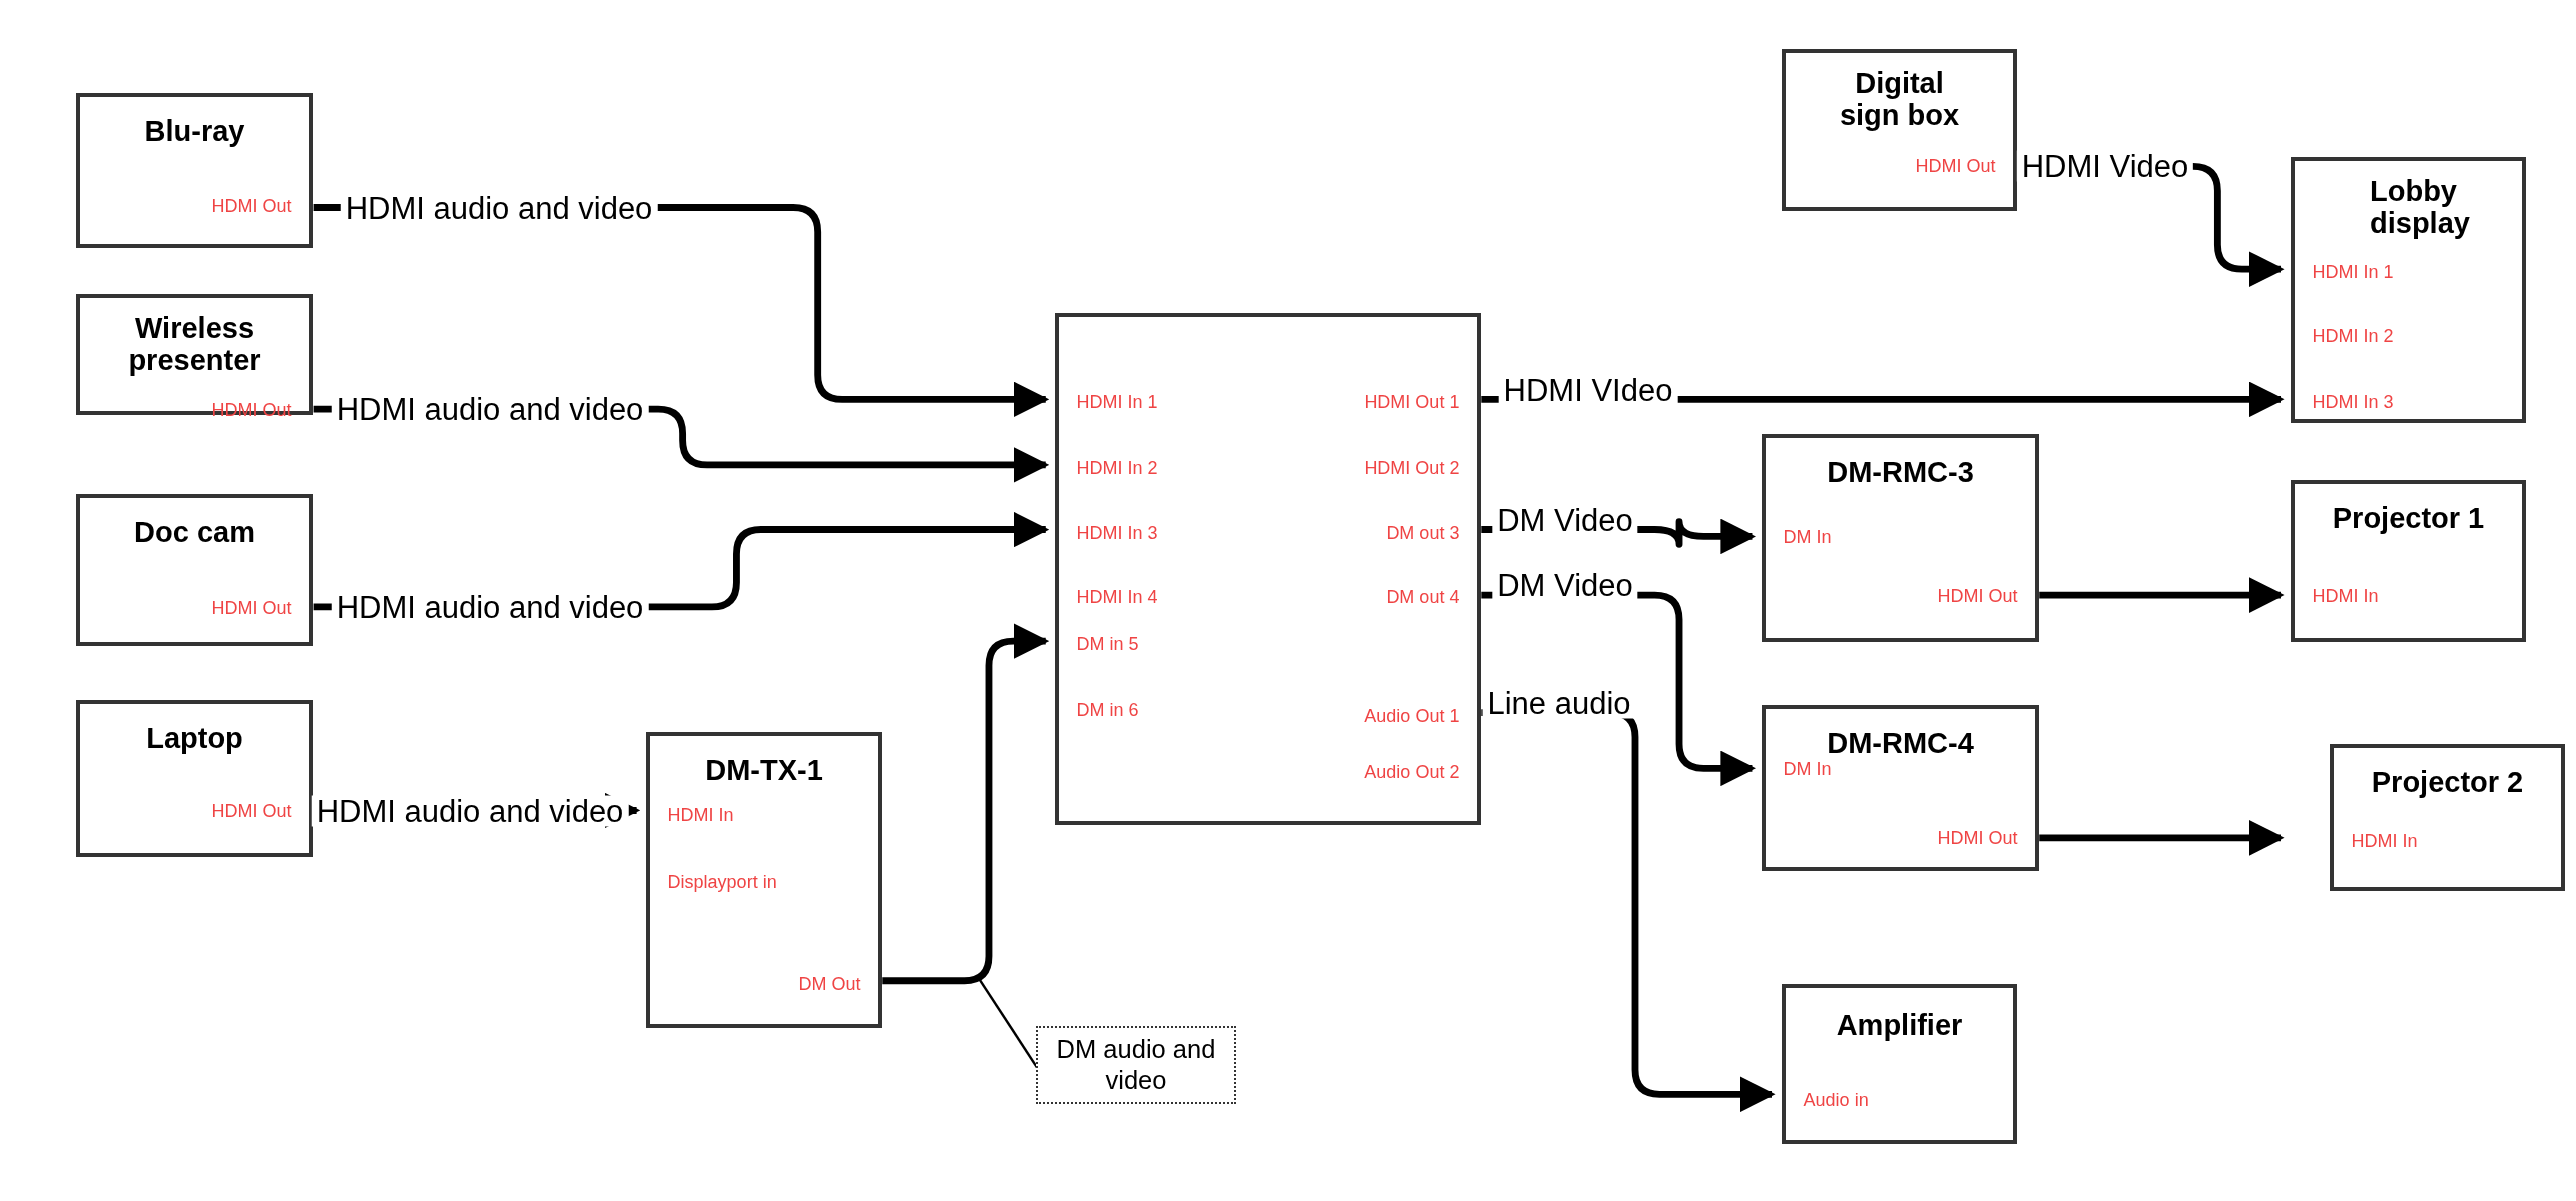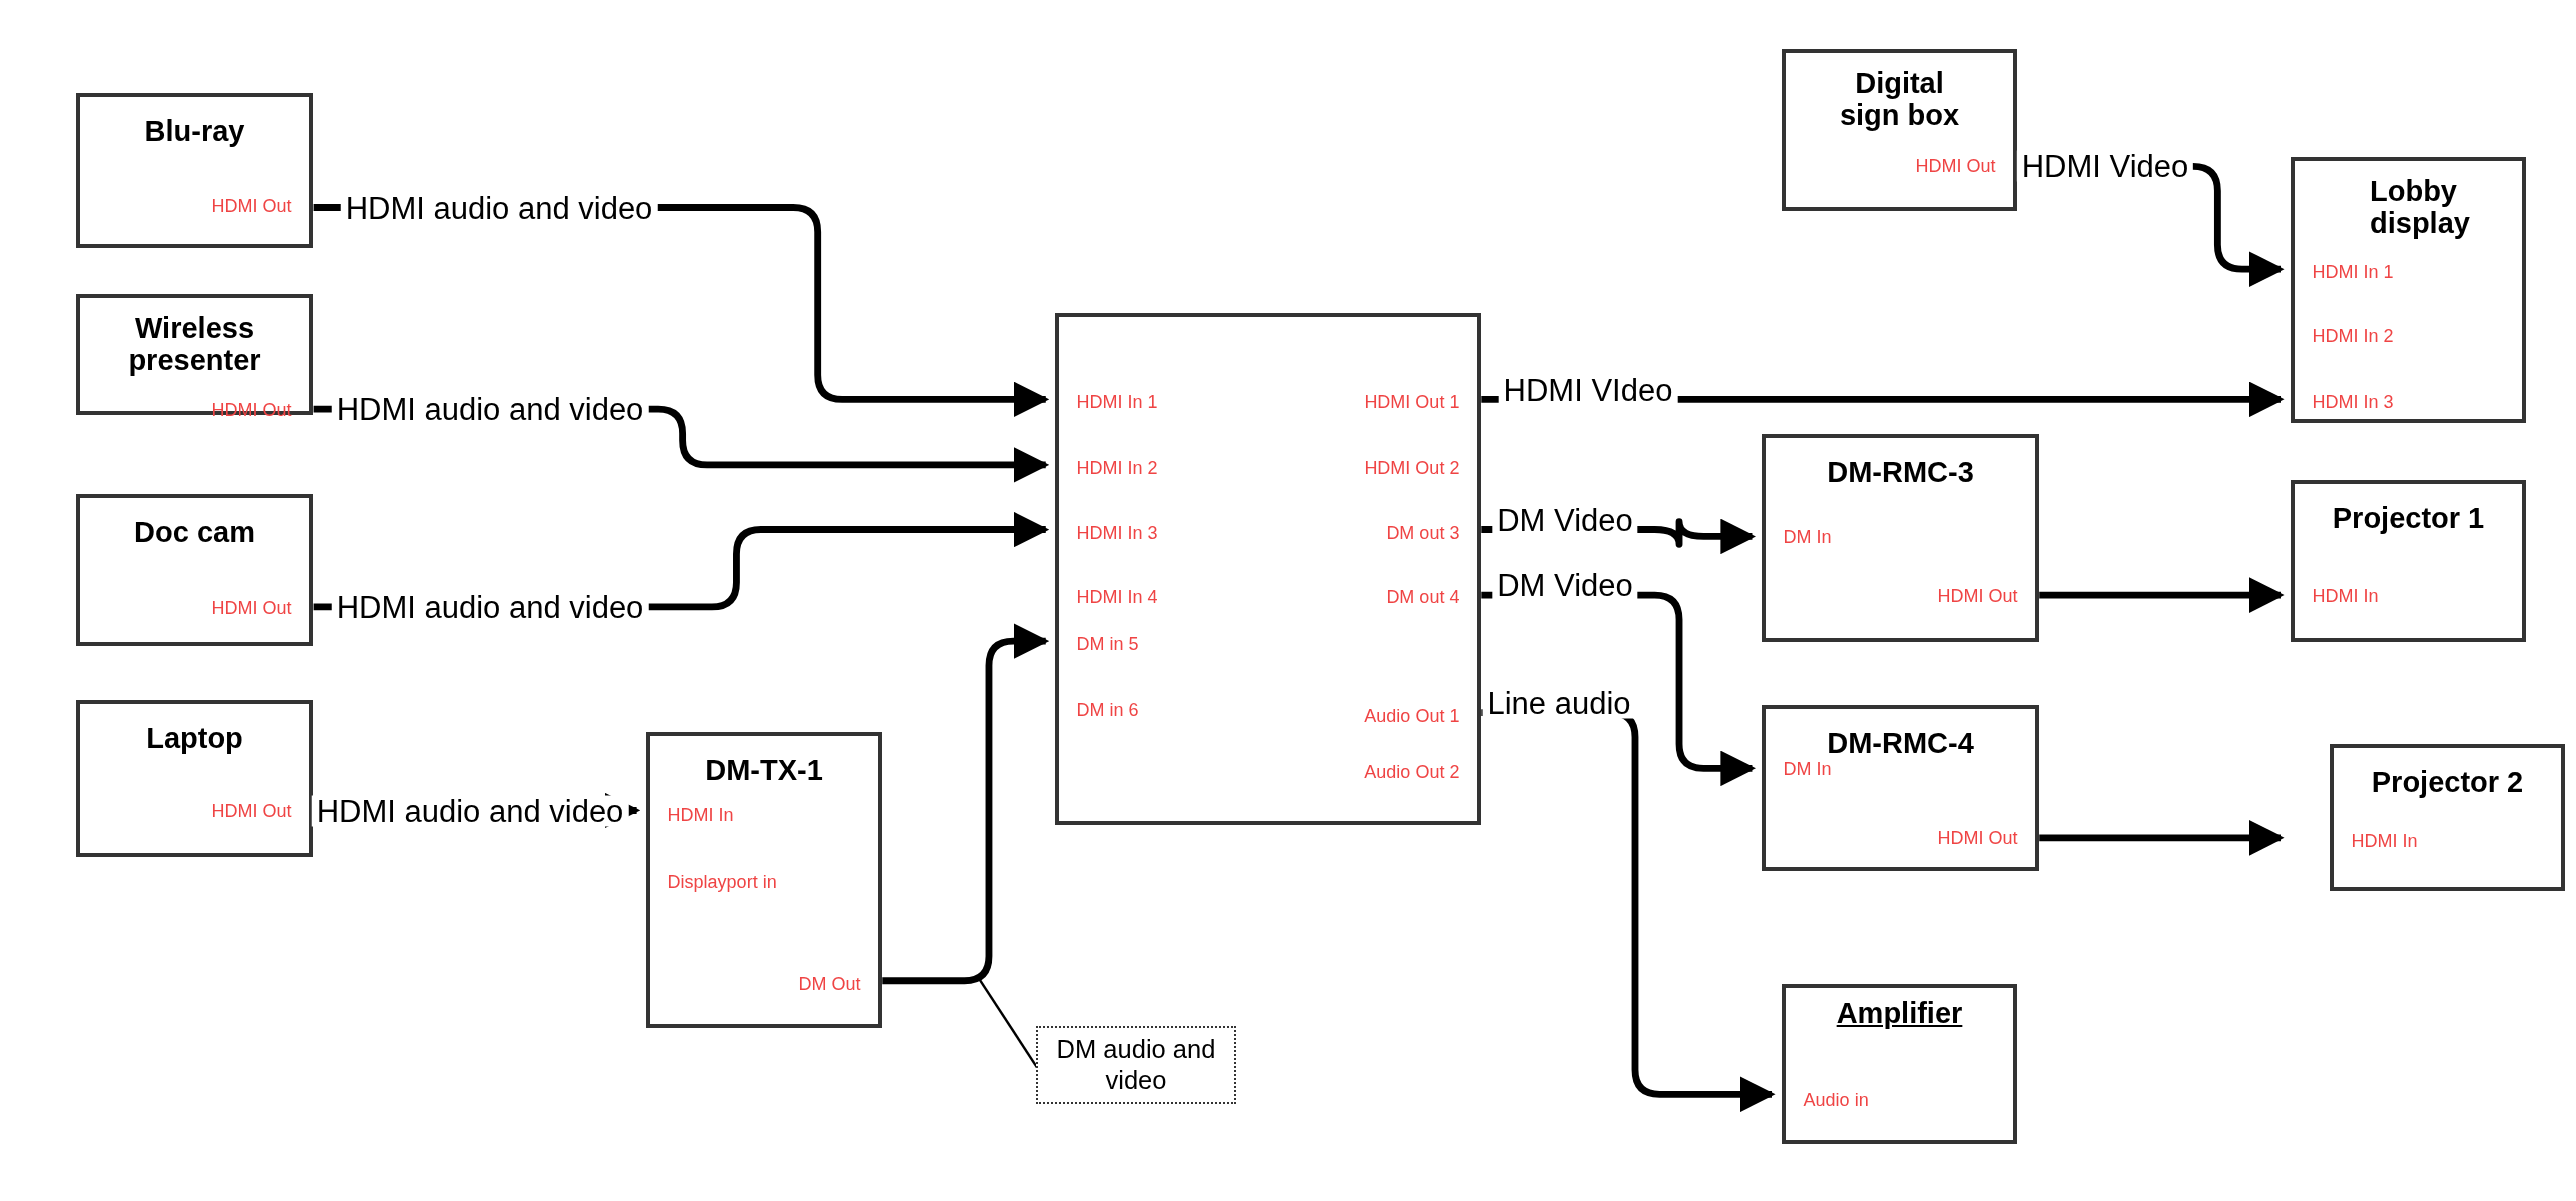--- a/index.html
+++ b/index.html
@@ -192,21 +192,21 @@
     <div class="port l" style="top:51px;">DM In</div>
     <div class="port r" style="top:120px;">HDMI Out</div>
   </div>
 
   <div class="node" style="left:2291px; top:744px; width:235px; height:147px;margin-left:39px;">
     <div class="title" style="top:17.6px;">Projector 2</div>
     <div class="port l" style="top:84px;">HDMI In</div>
   </div>
 
   <div class="node" style="left:1782px; top:984px; width:235px; height:160px;">
-    <div class="title" style="top:9px;text-decoration:underline;">Amplifier</div>
+    <div class="title" style="top:21px;">Amplifier</div>
     <div class="port l" style="top:103px;">Audio in</div>
   </div>
 
   <div class="wirelabel" style="left:499px; top:208px;">HDMI audio and video</div>
 
   <div class="wirelabel" style="left:490px; top:409px;">HDMI audio and video</div>
 
   <div class="wirelabel" style="left:490px; top:607px;">HDMI audio and video</div>
 
   <div class="wirelabel" style="left:470px; top:811px;">HDMI audio and video</div>

